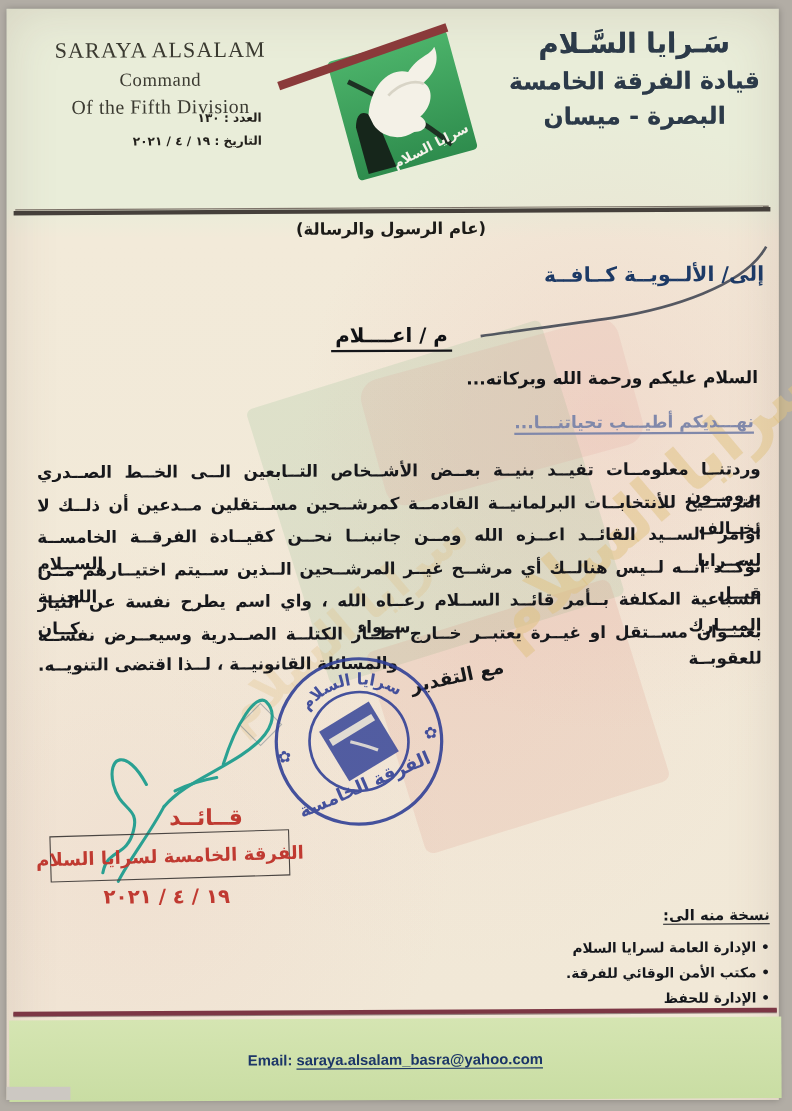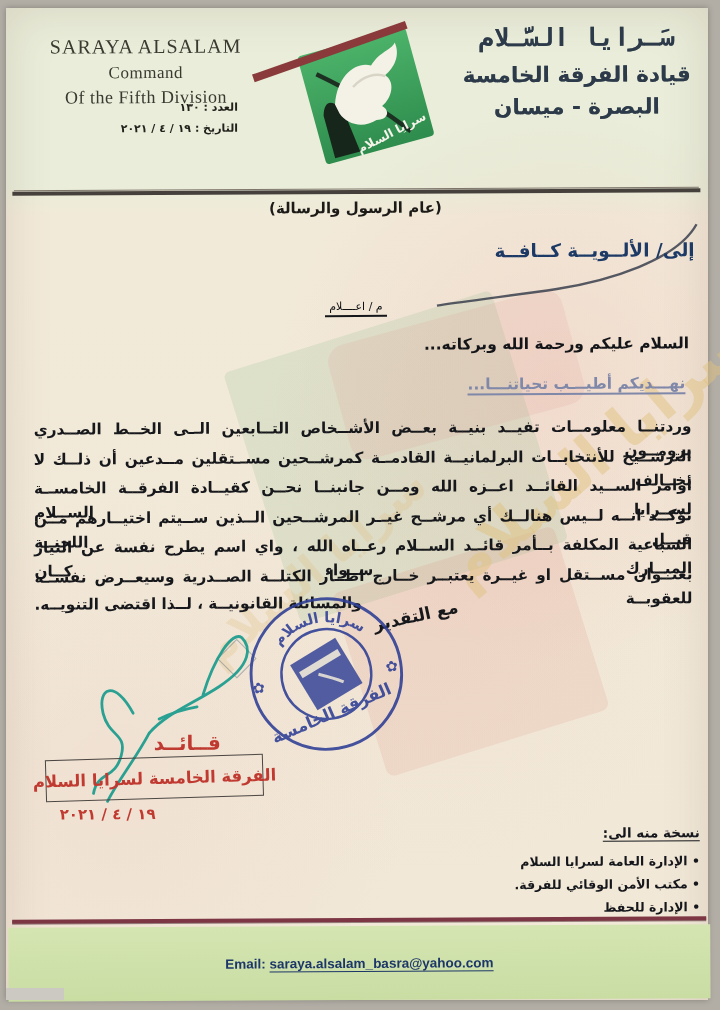--- a/index.html
+++ b/index.html
@@ -34,58 +34,58 @@
   
   .header-en{left:26px;top:26px;width:232px;text-align:center;
     font-family:"Liberation Serif","DejaVu Serif",serif;color:#3b3a31;}
   .header-en .l1{font-size:20px;letter-spacing:1px;}
   .header-en .l2{font-size:17px;margin-top:5px;letter-spacing:0.5px;}
   .header-en .l3{font-size:18px;margin-top:4px;letter-spacing:0.5px;}
   .header-nums{left:44px;top:88px;width:190px;direction:rtl;text-align:right;
     color:#23211c;font-weight:bold;font-size:11px;line-height:1.95;}
   .header-ar{left:446px;top:14px;width:254px;direction:rtl;text-align:center;
     color:#2c3a49;font-weight:bold;line-height:1.5;text-shadow:0 0 0.6px rgba(44,58,73,0.6);}
-  .header-ar .a1{font-size:25px;font-family:Liberation Mono, monospace;}
+  .header-ar .a1{font-size:25px;}
   .header-ar .a2{font-size:21.5px;}
   .header-ar .a3{font-size:21.5px;}
 
   
   .logo{left:292px;top:18px;width:140px;height:140px;}
   .logo svg{overflow:visible;}
 
   
   .rule-top{left:8px;top:182px;width:688px;height:3.5px;background:#45403b;box-shadow:0 -3px 0 -1.5px #7d746a;}
   .rule-bottom{left:4px;top:910px;width:694px;height:3.5px;background:#7c3644;box-shadow:0 1px 0 rgba(60,25,35,0.5);}
 
   
   .motto{left:0;right:0;top:191px;text-align:center;font-weight:bold;font-size:15px;color:#1c1b18;direction:rtl;}
   .pen-mark{left:428px;top:212px;}
   .to-line{right:12px;top:233px;direction:rtl;font-weight:bold;font-size:18.5px;color:#1d3a66;}
   .subject{left:0;right:0;top:287px;text-align:center;direction:rtl;}
-  .subject span{display:inline-block;font-weight:normal;font-size:11px;color:#101114;
+  .subject span{display:inline-block;font-weight:bold;font-size:18px;color:#101114;
     border-bottom:2.2px solid #15161a;padding:0 4px 2px 4px;}
   .greet1{right:18px;top:328px;direction:rtl;font-weight:bold;font-size:15.5px;color:#141518;}
   .greet2{right:22px;top:368px;direction:rtl;font-weight:bold;font-size:15.5px;color:#8088aa;
     text-decoration:underline;text-underline-offset:4px;text-decoration-thickness:1.5px;}
 
   .body-para{left:28px;top:408px;width:658px;direction:rtl;}
   .body-line{direction:rtl;text-align:justify;text-align-last:justify;
     font-weight:bold;font-size:15.3px;color:#17181c;height:29.5px;line-height:24px;}
   .body-last{left:28px;top:586px;width:386px;direction:rtl;text-align:left;
     font-weight:bold;font-size:15.3px;color:#17181c;}
 
   
   .closing{left:366px;top:598px;font-weight:bold;font-size:17px;color:#17181b;transform:rotate(-12deg);direction:rtl;}
   .stamp{left:236px;top:580px;width:166px;height:166px;transform:rotate(-9deg);opacity:0.88;}
   .signature{left:56px;top:612px;}
   .sig-title{left:124px;top:722px;width:112px;text-align:center;font-weight:bold;font-size:20px;color:#bf3a31;direction:rtl;}
   .sig-box{left:38px;top:748px;width:216px;height:40px;border:1.6px solid #4a4542;transform:rotate(-1.4deg);
     display:flex;align-items:center;justify-content:center;}
   .sig-box span{font-weight:bold;font-size:16.5px;color:#c03a31;direction:rtl;white-space:nowrap;}
-  .sig-date{left:52px;top:796px;width:184px;text-align:left;direction:rtl;font-weight:bold;font-size:15px;color:#c03a31;letter-spacing:2px;}
+  .sig-date{left:52px;top:796px;width:184px;text-align:center;direction:rtl;font-weight:bold;font-size:18px;color:#c03a31;letter-spacing:2px;}
 
   
   .copies{left:424px;top:818px;width:268px;direction:rtl;text-align:right;color:#15171c;}
   .copies-heading{font-weight:bold;font-size:13.5px;text-decoration:underline;text-underline-offset:3px;margin-bottom:9px;}
   .copies .copy-item{font-weight:bold;font-size:12.5px;line-height:1.85;}
   .copies .copy-item::before{content:"•  ";}
 
   
   .footer-strip{left:0;top:918px;width:702px;height:74px;
     background:linear-gradient(180deg,#d5e5b2 0%,#c9dda3 100%);}

